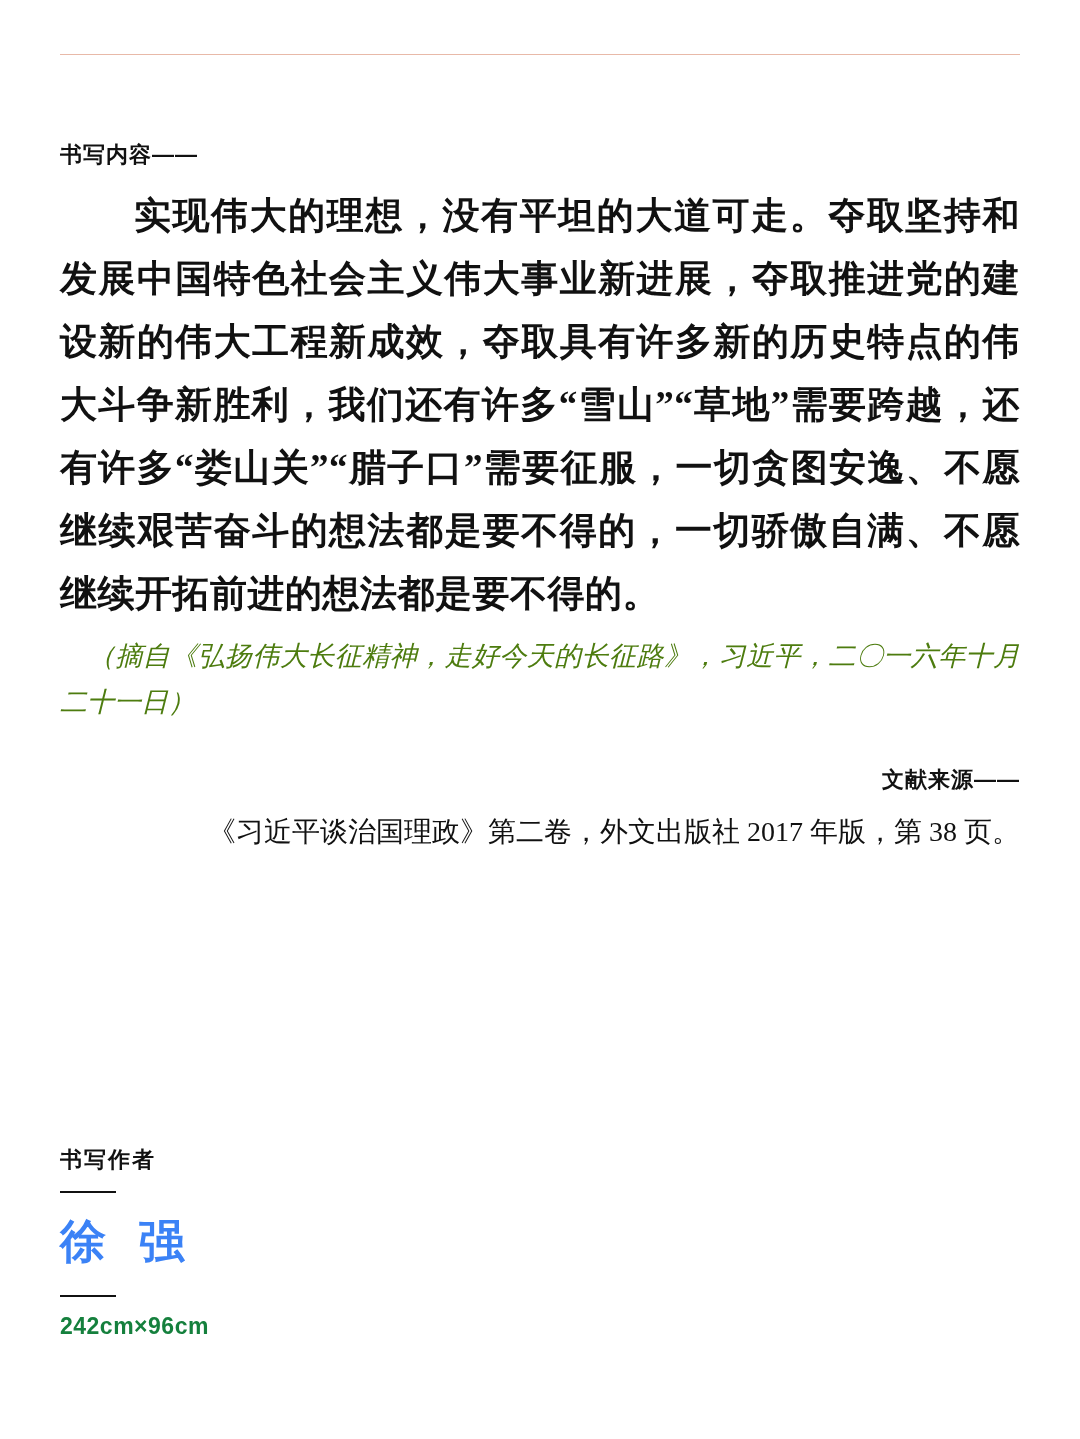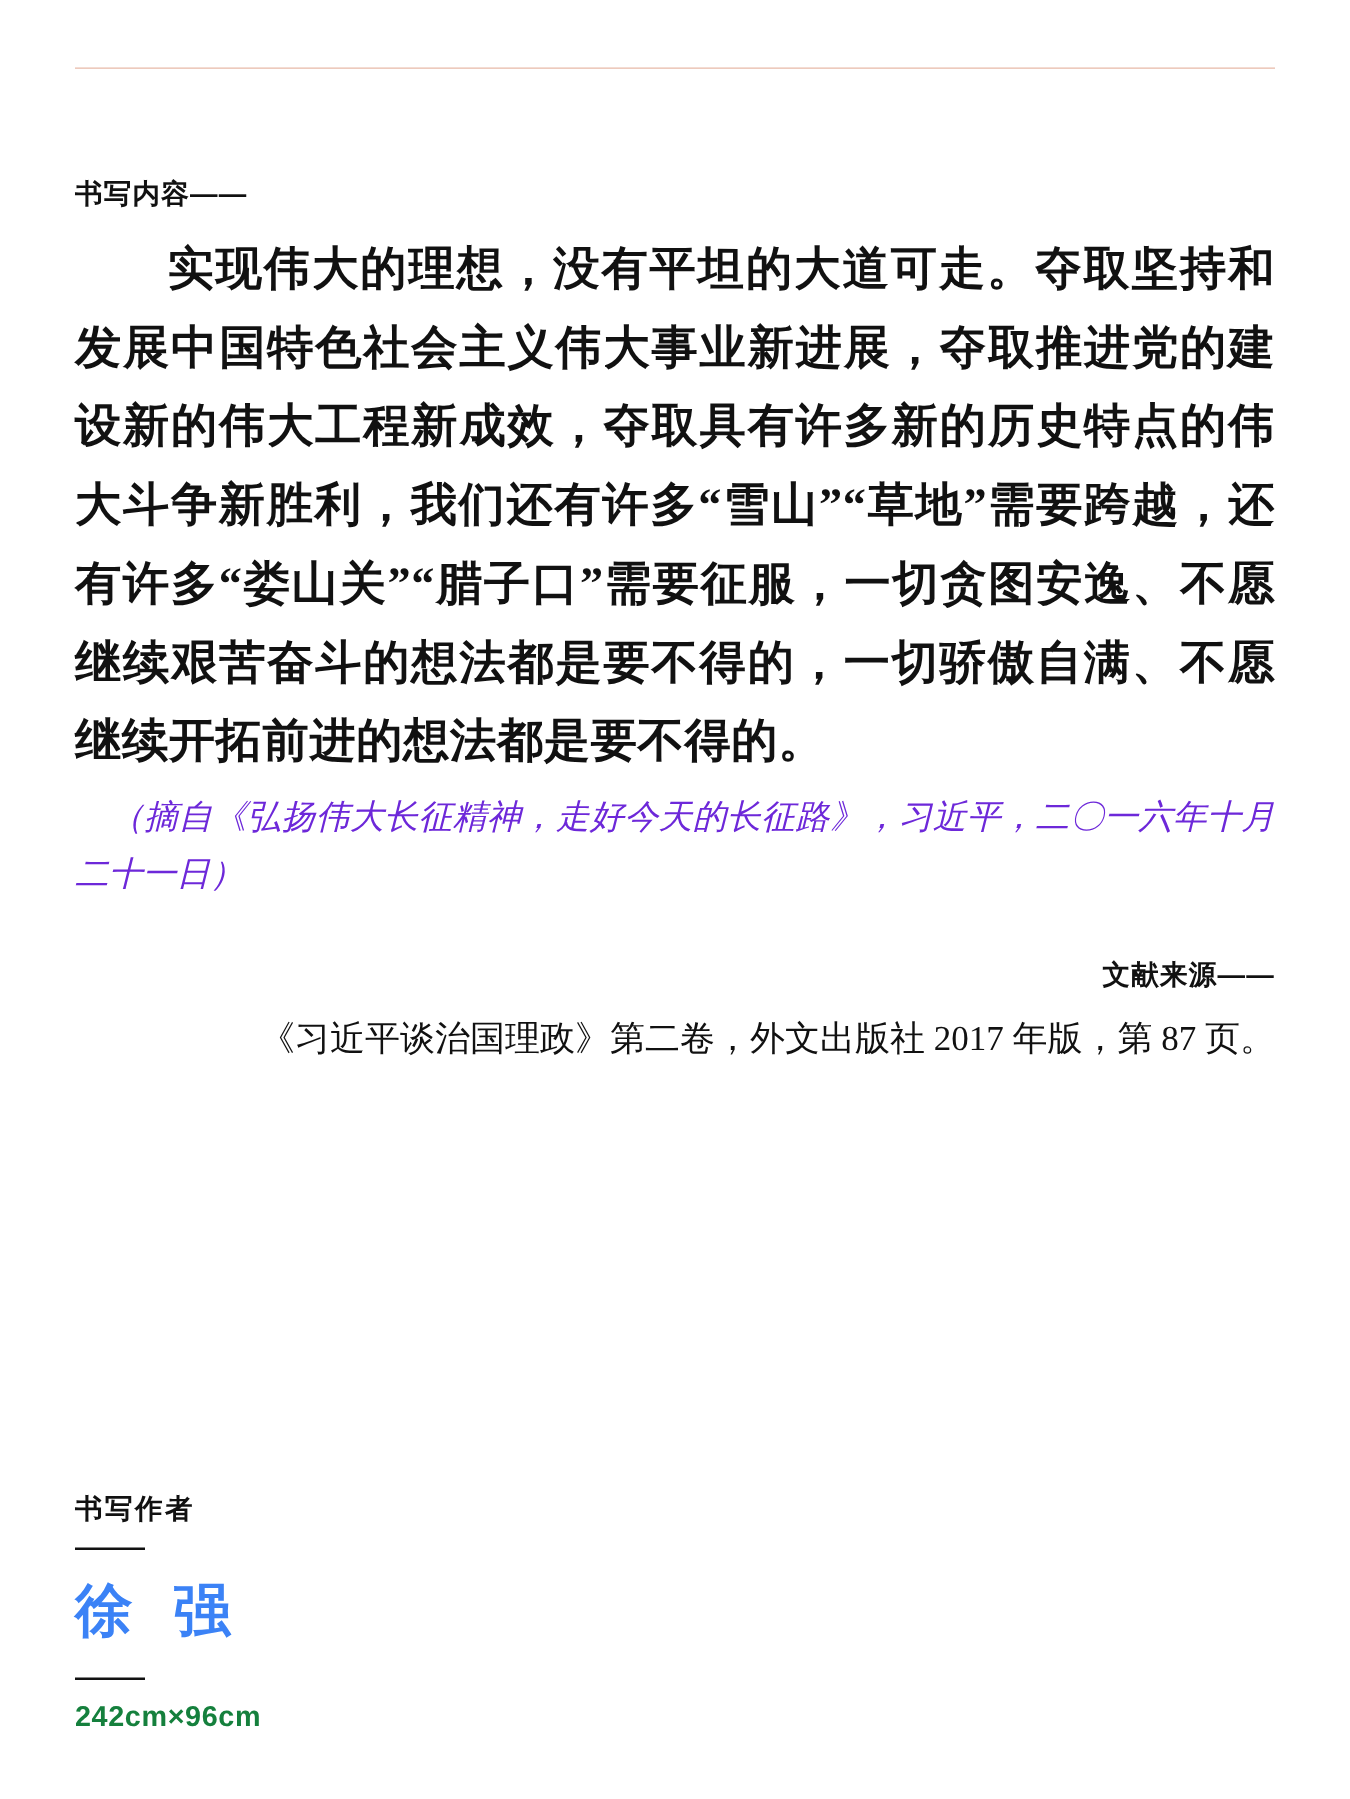--- a/index.html
+++ b/index.html
@@ -50,45 +50,45 @@
     font-size: 37px;
     line-height: 63px;
     text-align: justify;
     text-indent: 74px;
     color: #111111;
     margin: 0;
     letter-spacing: 0.5px;
     font-weight: bold;
   }
   .citation {
-    font-family: Liberation Mono, monospace;
+    font-family: Liberation Sans, sans-serif;
     font-style: italic;
     font-size: 27px;
     line-height: 46px;
     text-align: justify;
     text-indent: 28px;
-    color: #6d28d9;
+    color: #4d7c0f;
     margin: 8px 0 0 0;
   }
   .source-block {
     margin-top: 40px;
     text-align: right;
   }
   .source-text {
     font-family: "Liberation Serif", serif;
     font-size: 28px;
     line-height: 46px;
     color: #111111;
     margin: 6px 0 0 0;
     text-indent: 42px;
   }
   .author-block {
     position: absolute;
     left: 60px;
-    top: 1192px;
+    top: 1145px;
     width: 600px;
   }
   .author-label {
     font-family: "Liberation Sans", sans-serif;
     font-weight: bold;
     font-size: 22px;
     letter-spacing: 2px;
     color: #111111;
     margin: 0;
   }
@@ -131,21 +131,21 @@
   <div class="content">
 
     <p class="section-label">书写内容——</p>
 
     <p class="body-text">实现伟大的理想，没有平坦的大道可走。夺取坚持和发展中国特色社会主义伟大事业新进展，夺取推进党的建设新的伟大工程新成效，夺取具有许多新的历史特点的伟大斗争新胜利，我们还有许多“雪山”“草地”需要跨越，还有许多“娄山关”“腊子口”需要征服，一切贪图安逸、不愿继续艰苦奋斗的想法都是要不得的，一切骄傲自满、不愿继续开拓前进的想法都是要不得的。</p>
 
     <p class="citation">（摘自《弘扬伟大长征精神，走好今天的长征路》，习近平，二〇一六年十月二十一日）</p>
 
     <div class="source-block">
       <p class="section-label">文献来源——</p>
-      <p class="source-text">《习近平谈治国理政》第二卷，外文出版社 2017 年版，第 87 页。</p>
+      <p class="source-text">《习近平谈治国理政》第二卷，外文出版社 2017 年版，第 38 页。</p>
     </div>
 
   </div>
 
   <div class="author-block">
     <p class="author-label">书写作者</p>
     <div class="short-rule"></div>
     <p class="author-name">徐 强</p>
     <div class="short-rule-2"></div>
     <p class="dimensions">242cm×96cm</p>

